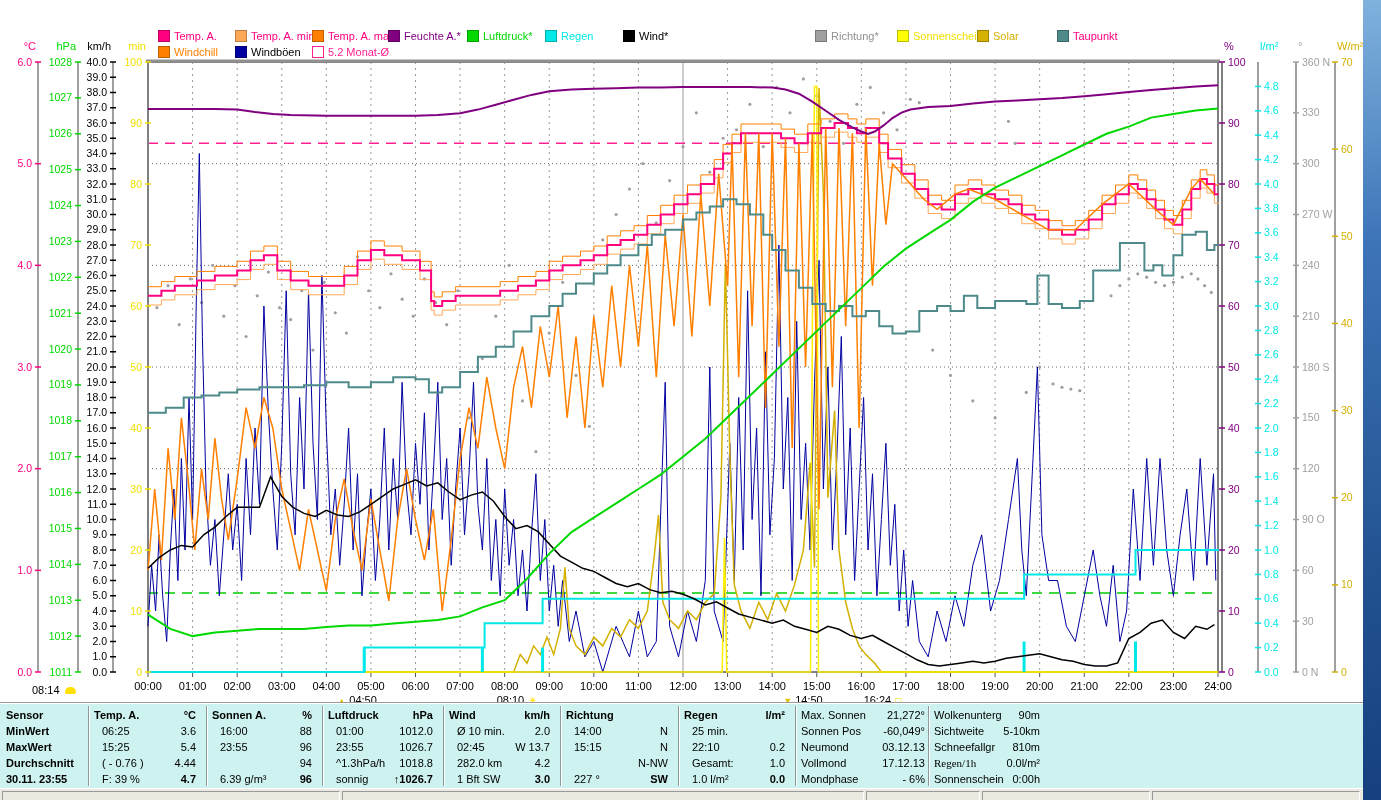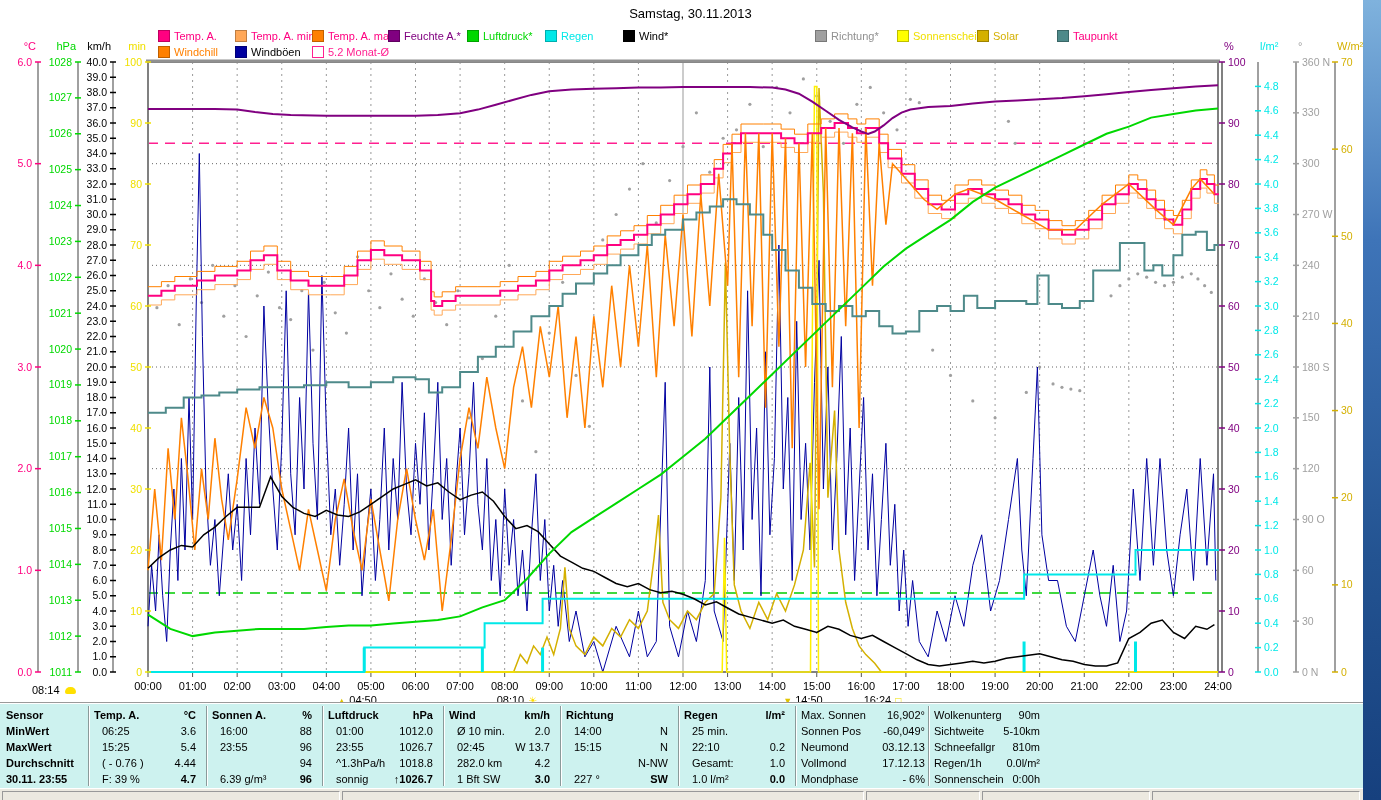--- a/index.html
+++ b/index.html
@@ -19,21 +19,20 @@
   .vsep{position:absolute;width:1px;background:#8a9a9a;box-shadow:1px 0 0 #ffffff;}
   #panel-groove{background:#ffffff;border-top:1px solid #9a9a9a;}
   #status-bar{background:#ECE9E0;border-top:1px solid #fff;}
   .status-seg{position:absolute;top:2px;height:8px;border:1px solid #999;border-bottom-color:#fff;border-right-color:#fff;}
   #window-edge{background:linear-gradient(180deg,#7FB2DD 0%,#3E74B8 30%,#235391 70%,#16407E 100%);}
 </style>
 </head>
 <body>
 
 <div id="app">
-  <div id="title" class="abs">Samstag, 30.11.2013</div>
   <div id="legend">
       <div class="legend-item abs" style="left: 158px; top: 30px;">
         <span class="legend-box" style="background: rgb(255, 0, 128);"></span>
         <span style="color: rgb(255, 0, 128);">Temp. A.</span>
       </div>
       <div class="legend-item abs" style="left: 235px; top: 30px;">
         <span class="legend-box" style="background: rgb(255, 168, 88);"></span>
         <span style="color: rgb(255, 0, 128);">Temp. A. min</span>
       </div>
       <div class="legend-item abs" style="left: 312px; top: 30px;">
@@ -659,36 +658,36 @@
       <div class="tcell tb" style="left: 684px; top: 4px; width: 101px; text-align: left;">Regen</div>
       <div class="tcell tb" style="left: 684px; top: 4px; width: 101px; text-align: right;">l/m²</div>
       <div class="tcell " style="left: 692px; top: 20px; width: 93px; text-align: left;">25 min.</div>
       <div class="tcell " style="left: 692px; top: 36px; width: 93px; text-align: left;">22:10</div>
       <div class="tcell " style="left: 684px; top: 36px; width: 101px; text-align: right;">0.2</div>
       <div class="tcell " style="left: 692px; top: 52px; width: 93px; text-align: left;">Gesamt:</div>
       <div class="tcell " style="left: 684px; top: 52px; width: 101px; text-align: right;">1.0</div>
       <div class="tcell " style="left: 692px; top: 68px; width: 93px; text-align: left;">1.0 l/m²</div>
       <div class="tcell tb" style="left: 684px; top: 68px; width: 101px; text-align: right;">0.0</div>
       <div class="tcell " style="left: 801px; top: 4px; width: 124px; text-align: left;">Max. Sonnen</div>
-      <div class="tcell " style="left: 801px; top: 4px; width: 124px; text-align: right;">16,902°</div>
+      <div class="tcell " style="left: 801px; top: 4px; width: 124px; text-align: right;">21,272°</div>
       <div class="tcell " style="left: 801px; top: 20px; width: 124px; text-align: left;">Sonnen Pos</div>
       <div class="tcell " style="left: 801px; top: 20px; width: 124px; text-align: right;">-60,049°</div>
       <div class="tcell " style="left: 801px; top: 36px; width: 124px; text-align: left;">Neumond</div>
       <div class="tcell " style="left: 801px; top: 36px; width: 124px; text-align: right;">03.12.13</div>
       <div class="tcell " style="left: 801px; top: 52px; width: 124px; text-align: left;">Vollmond</div>
       <div class="tcell " style="left: 801px; top: 52px; width: 124px; text-align: right;">17.12.13</div>
       <div class="tcell " style="left: 801px; top: 68px; width: 124px; text-align: left;">Mondphase</div>
       <div class="tcell " style="left: 801px; top: 68px; width: 124px; text-align: right;">- 6%</div>
       <div class="tcell " style="left: 934px; top: 4px; width: 106px; text-align: left;">Wolkenunterg</div>
       <div class="tcell " style="left: 934px; top: 4px; width: 106px; text-align: right;">90m</div>
       <div class="tcell " style="left: 934px; top: 20px; width: 106px; text-align: left;">Sichtweite</div>
       <div class="tcell " style="left: 934px; top: 20px; width: 106px; text-align: right;">5-10km</div>
       <div class="tcell " style="left: 934px; top: 36px; width: 106px; text-align: left;">Schneefallgr</div>
       <div class="tcell " style="left: 934px; top: 36px; width: 106px; text-align: right;">810m</div>
-      <div class="tcell " style="left: 934px; top: 52px; width: 106px; text-align: left;">Regen/1h</div>
+      <div class="tcell " style="left: 934px; top: 52px; width: 106px; text-align: left; font-family: Liberation Serif, serif;">Regen/1h</div>
       <div class="tcell " style="left: 934px; top: 52px; width: 106px; text-align: right;">0.0l/m²</div>
       <div class="tcell " style="left: 934px; top: 68px; width: 106px; text-align: left;">Sonnenschein</div>
       <div class="tcell " style="left: 934px; top: 68px; width: 106px; text-align: right;">0:00h</div>
       <div class="vsep" style="left: 88px; top: 2px; height: 80px;"></div>
       <div class="vsep" style="left: 206px; top: 2px; height: 80px;"></div>
       <div class="vsep" style="left: 322px; top: 2px; height: 80px;"></div>
       <div class="vsep" style="left: 443px; top: 2px; height: 80px;"></div>
       <div class="vsep" style="left: 560px; top: 2px; height: 80px;"></div>
       <div class="vsep" style="left: 678px; top: 2px; height: 80px;"></div>
       <div class="vsep" style="left: 795px; top: 2px; height: 80px;"></div>

